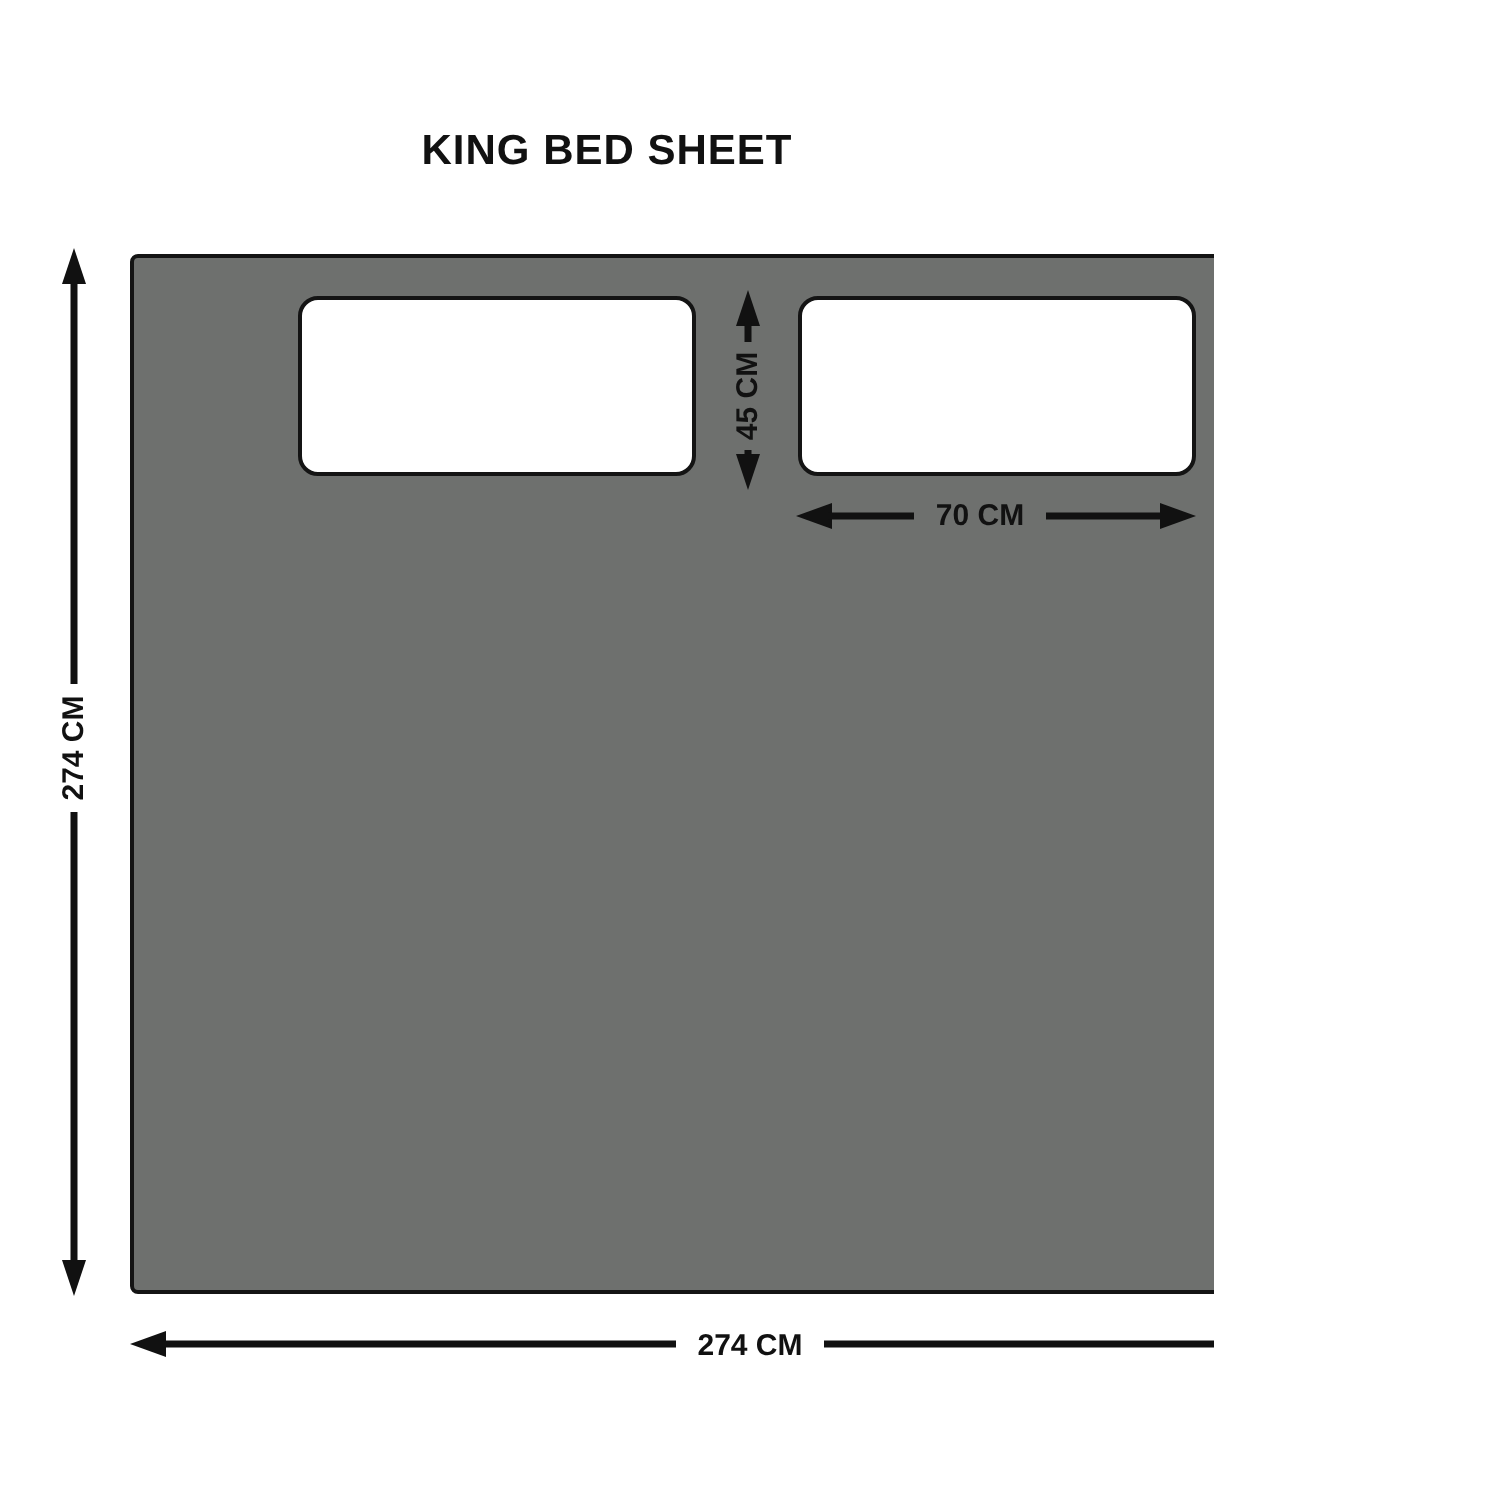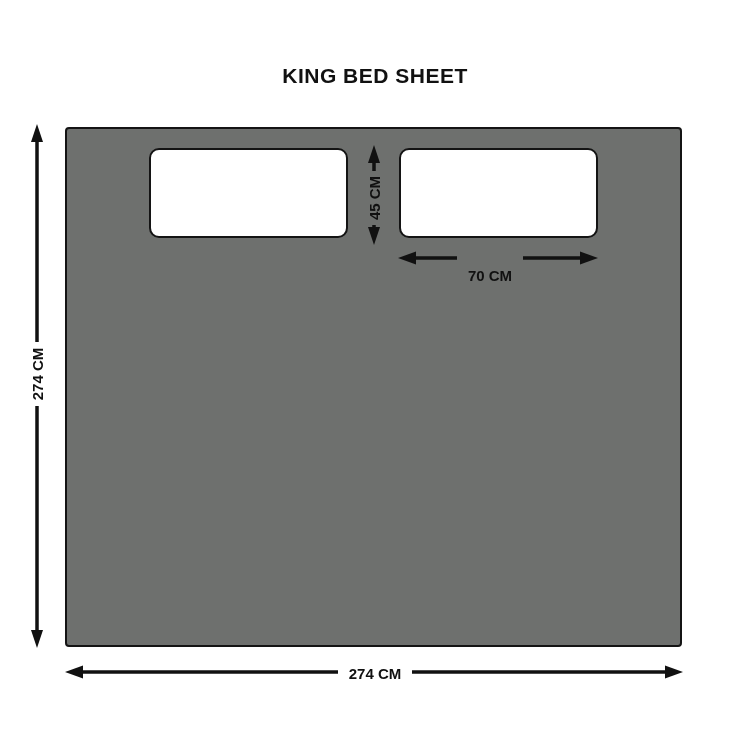--- a/index.html
+++ b/index.html
@@ -11,21 +11,21 @@
     --dimension-line: #111111;
     --text: #111111;
   }
   * { margin: 0; padding: 0; box-sizing: border-box; }
   html, body {
     background: var(--background);
     font-family: "Liberation Sans", sans-serif;
   }
   .canvas {
     position: relative;
-    width: 750px;
+    width: 607px;
     height: 750px;
     background: var(--background);
     overflow: hidden;
   }
   .title {
     position: absolute;
     top: 64px;
     left: 0;
     width: 100%;
     text-align: center;
@@ -119,15 +119,15 @@
       <polygon points="598,258 580,251.5 580,264.5"></polygon>
     </g>
   </svg>
 
   <span class="dim-label vertical" style="left:37px; top:374px;">274 CM</span>
 
   <span class="dim-label" style="left:375px; top:673px;">274 CM</span>
 
   <span class="dim-label vertical" style="left:374px; top:198px;">45 CM</span>
 
-  <span class="dim-label" style="left:490px; top:275px;">70 CM</span>
+  <span class="dim-label" style="left:490px; top:258px;">70 CM</span>
 
 </div>
 
 </body></html>

